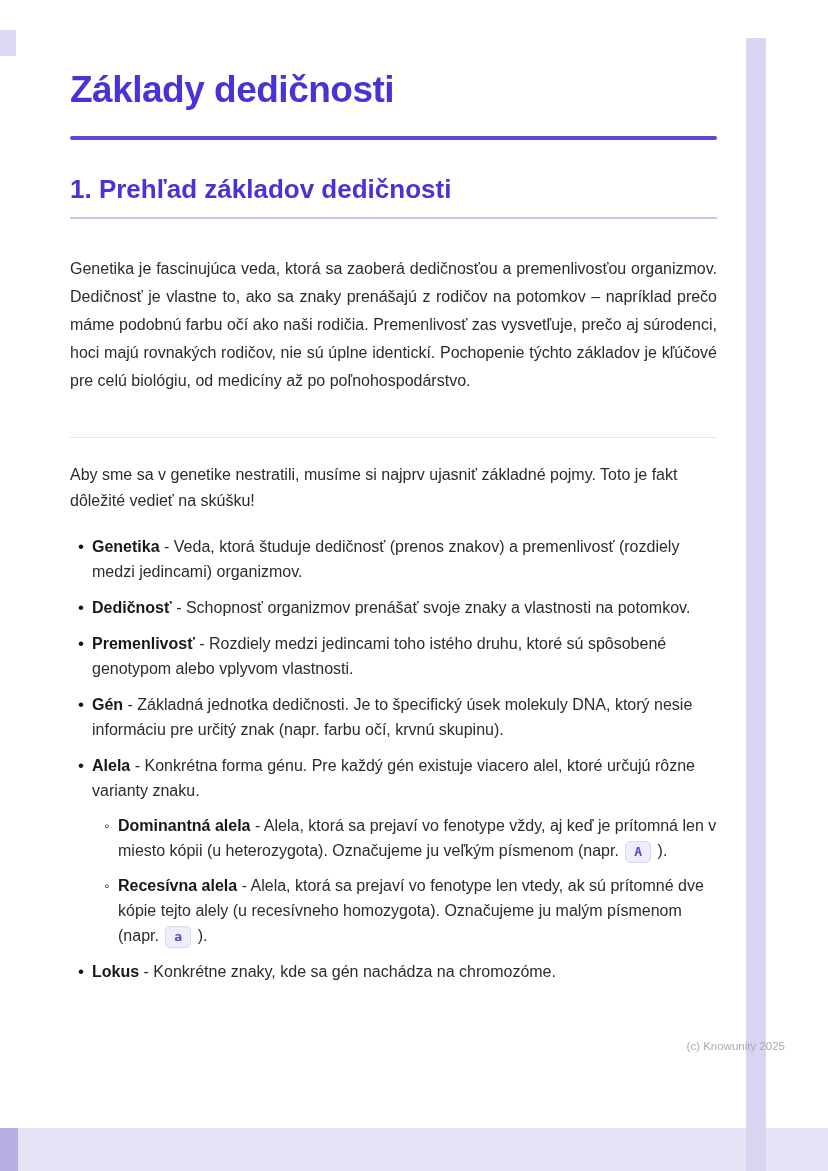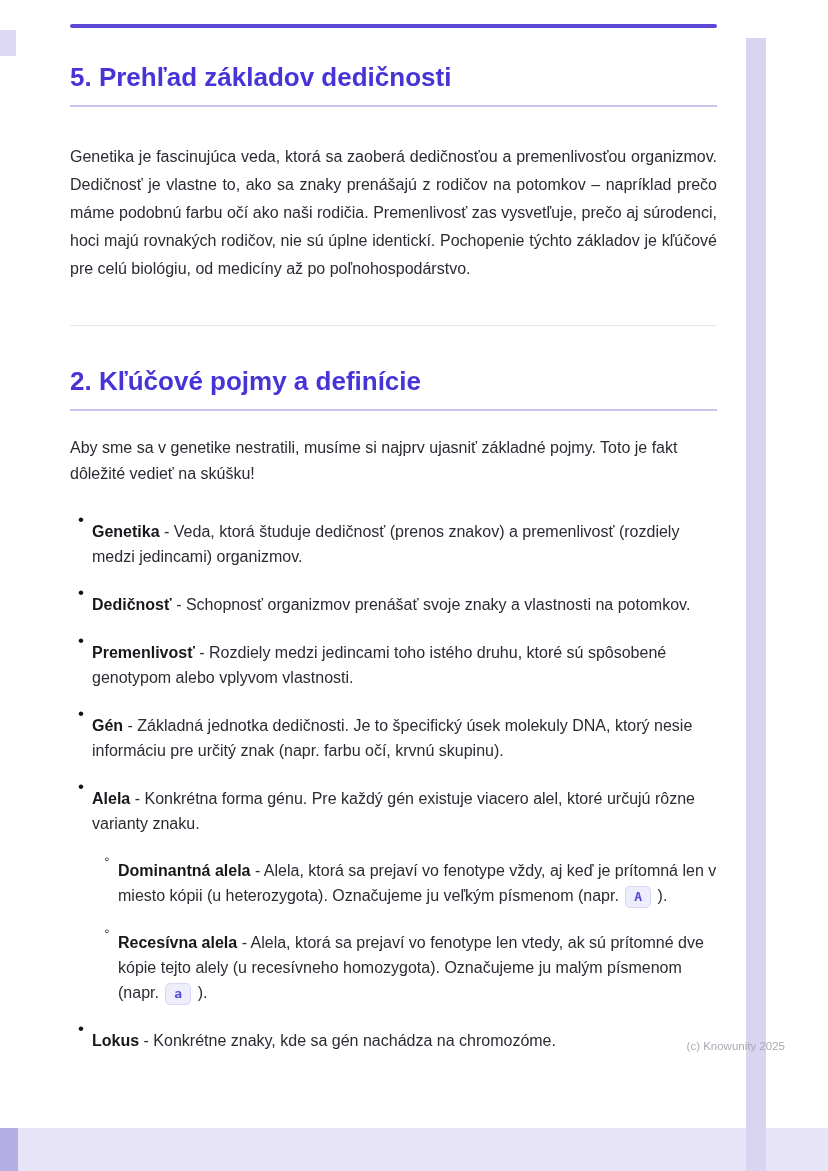--- a/index.html
+++ b/index.html
@@ -96,21 +96,20 @@
   .sub-bullet{
     flex:0 0 14px;
     font-size:15px;
     line-height:25px;
     color:#111111;
   }
   .li-text{
     flex:1;
     font-size:16px;
     line-height:25px;
-    margin-top:12px;
   }
   .term{font-weight:700;color:var(--term_text);}
   .sub-list{
     list-style:none;
     margin-left:26px;
     margin-top:10px;
   }
   .sub-list > li{margin-top:10px;}
   .sub-list > li:first-child{margin-top:0;}
   .code-badge{
@@ -139,29 +138,29 @@
 </head>
 <body>
 
 <div class="edge edge-bottom-band"></div>
 <div class="edge edge-bottom-left"></div>
 <div class="edge edge-top-left"></div>
 <div class="edge edge-right-stripe"></div>
 
 <div class="content">
 
+  <h1 class="page-title">Základy dedičnosti</h1>
   <div class="title-rule"></div>
 
-  <h2 class="section-heading first">5. Prehľad základov dedičnosti</h2>
+  <h2 class="section-heading first">1. Prehľad základov dedičnosti</h2>
 
   <p class="body-paragraph">Genetika je fascinujúca veda, ktorá sa zaoberá dedičnosťou a premenlivosťou organizmov. Dedičnosť je vlastne to, ako sa znaky prenášajú z rodičov na potomkov – napríklad prečo máme podobnú farbu očí ako naši rodičia. Premenlivosť zas vysvetľuje, prečo aj súrodenci, hoci majú rovnakých rodičov, nie sú úplne identickí. Pochopenie týchto základov je kľúčové pre celú biológiu, od medicíny až po poľnohospodárstvo.</p>
 
   <div class="section-divider"></div>
 
-  <h2 class="section-heading second">2. Kľúčové pojmy a definície</h2>
 
   <p class="intro-paragraph">Aby sme sa v genetike nestratili, musíme si najprv ujasniť základné pojmy. Toto je fakt dôležité vedieť na skúšku!</p>
 
   <ul class="def-list">
 
     <li>
       <div class="li-row">
         <span class="bullet">•</span>
         <span class="li-text"><span class="term">Genetika</span><span> - Veda, ktorá študuje dedičnosť (prenos znakov) a premenlivosť (rozdiely medzi jedincami) organizmov.</span></span>
       </div>

